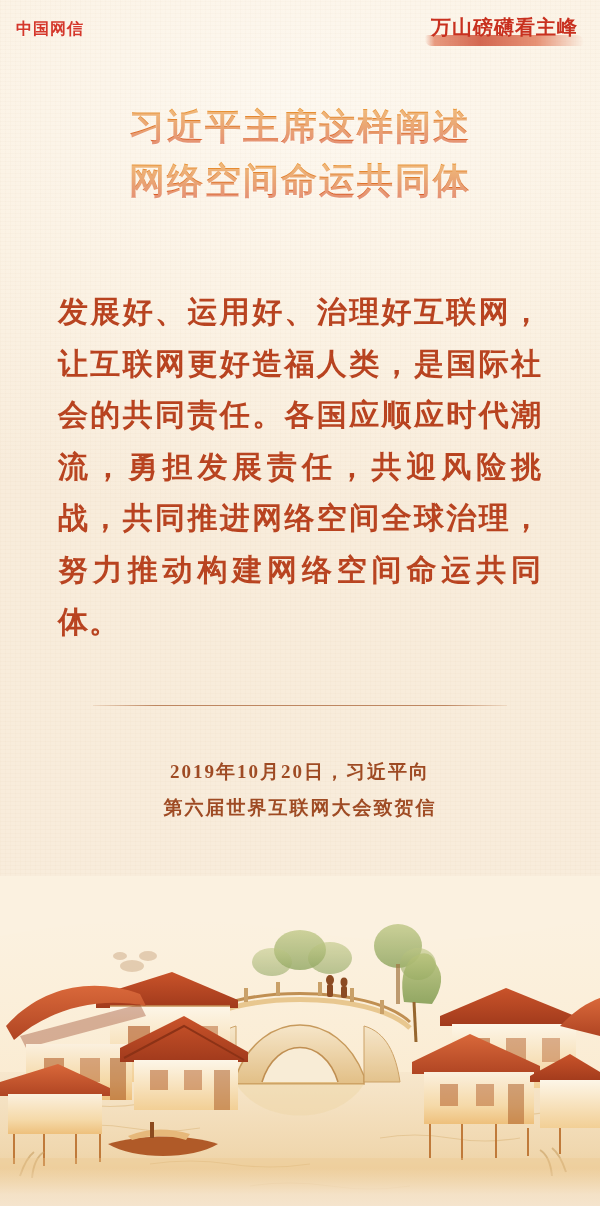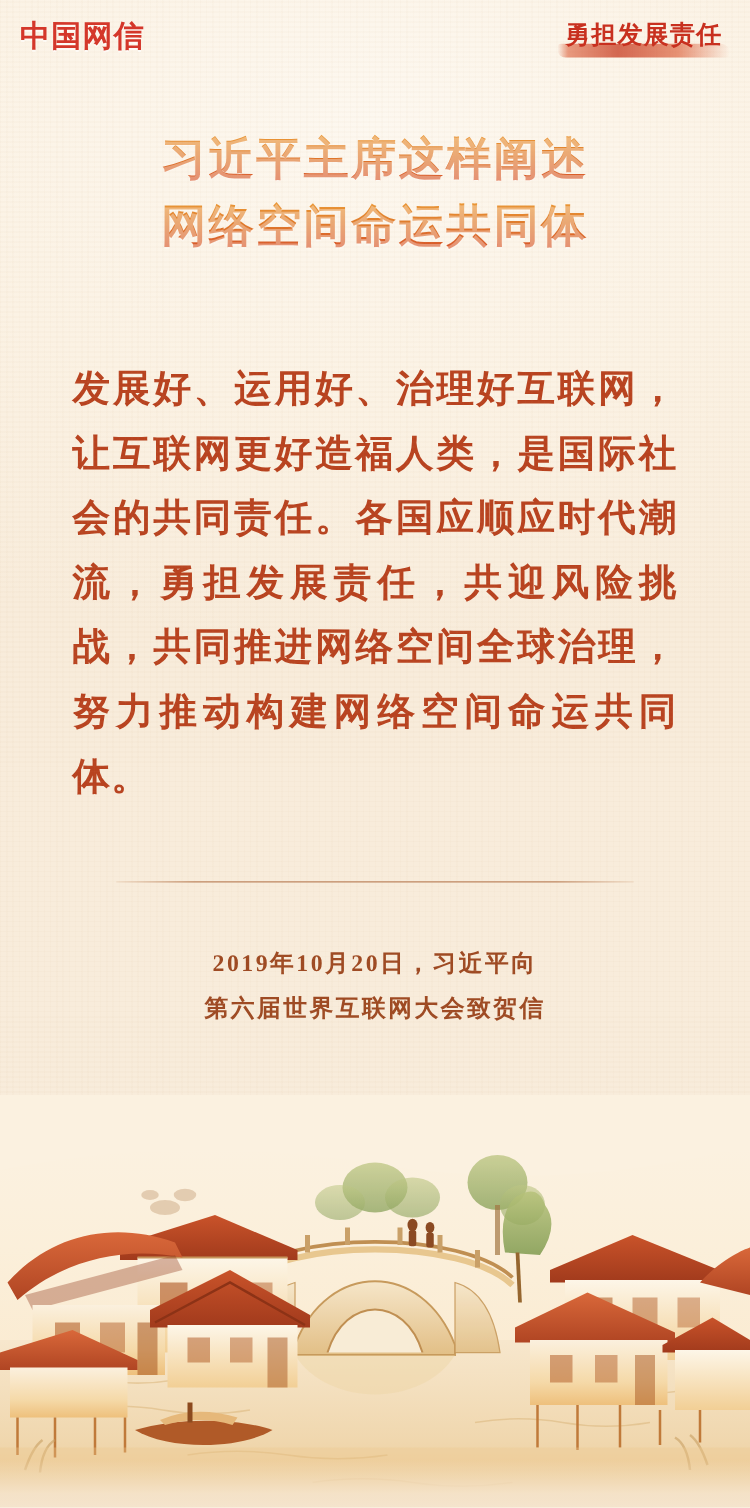--- a/index.html
+++ b/index.html
@@ -37,21 +37,21 @@
     height: 58px;
     display: flex;
     align-items: center;
     justify-content: space-between;
     padding: 0 16px;
     box-sizing: border-box;
   }
   .brand {
     font-family: "Liberation Sans", sans-serif;
     font-weight: bold;
-    font-size: 24px;
+    font-size: 16px;
     letter-spacing: 1px;
     color: #d4372a;
     text-shadow: 0 1px 0 rgba(255,255,255,0.6);
     text-align: center;
   }
   .slogan-wrap {
     position: relative;
     display: inline-block;
     padding: 4px 6px 7px 6px;
   }
@@ -145,21 +145,21 @@
 <body>
 
 <div class="poster">
 
   <div class="paper-texture"></div>
 
   <div class="header">
     <div class="brand">中国网信</div>
     <div class="slogan-wrap">
       <div class="slogan-brush"></div>
-      <div class="slogan">勇担发展责任</div>
+      <div class="slogan">万山磅礴看主峰</div>
     </div>
   </div>
 
   <div class="title-block">
     <div class="title-line">习近平主席这样阐述</div>
     <div class="title-line">网络空间命运共同体</div>
   </div>
 
   <div class="body-block">
     <div class="body-text">发展好、运用好、治理好互联网，让互联网更好造福人类，是国际社会的共同责任。各国应顺应时代潮流，勇担发展责任，共迎风险挑战，共同推进网络空间全球治理，努力推动构建网络空间命运共同体。</div>

